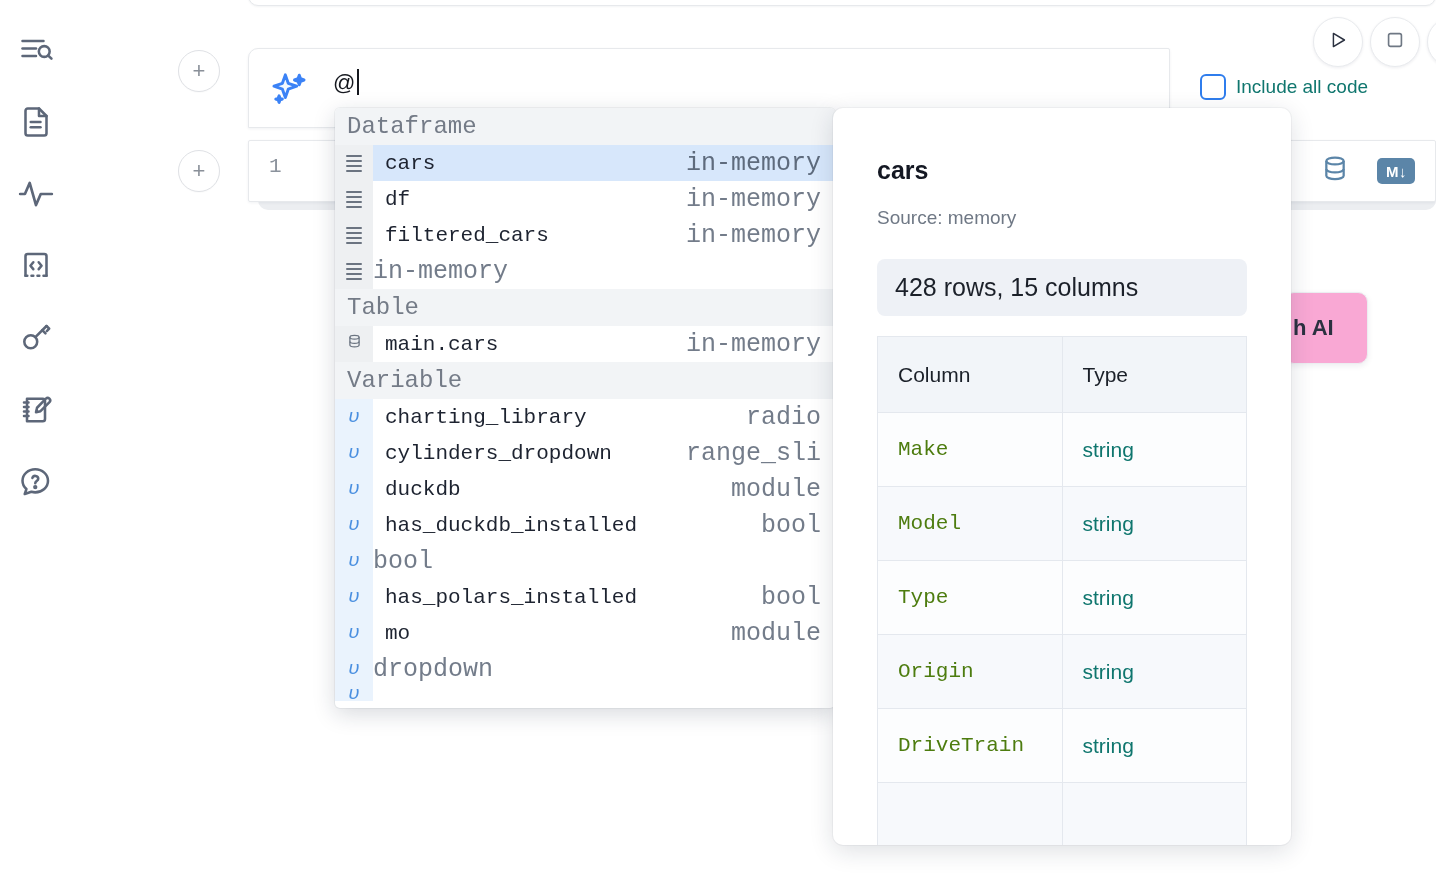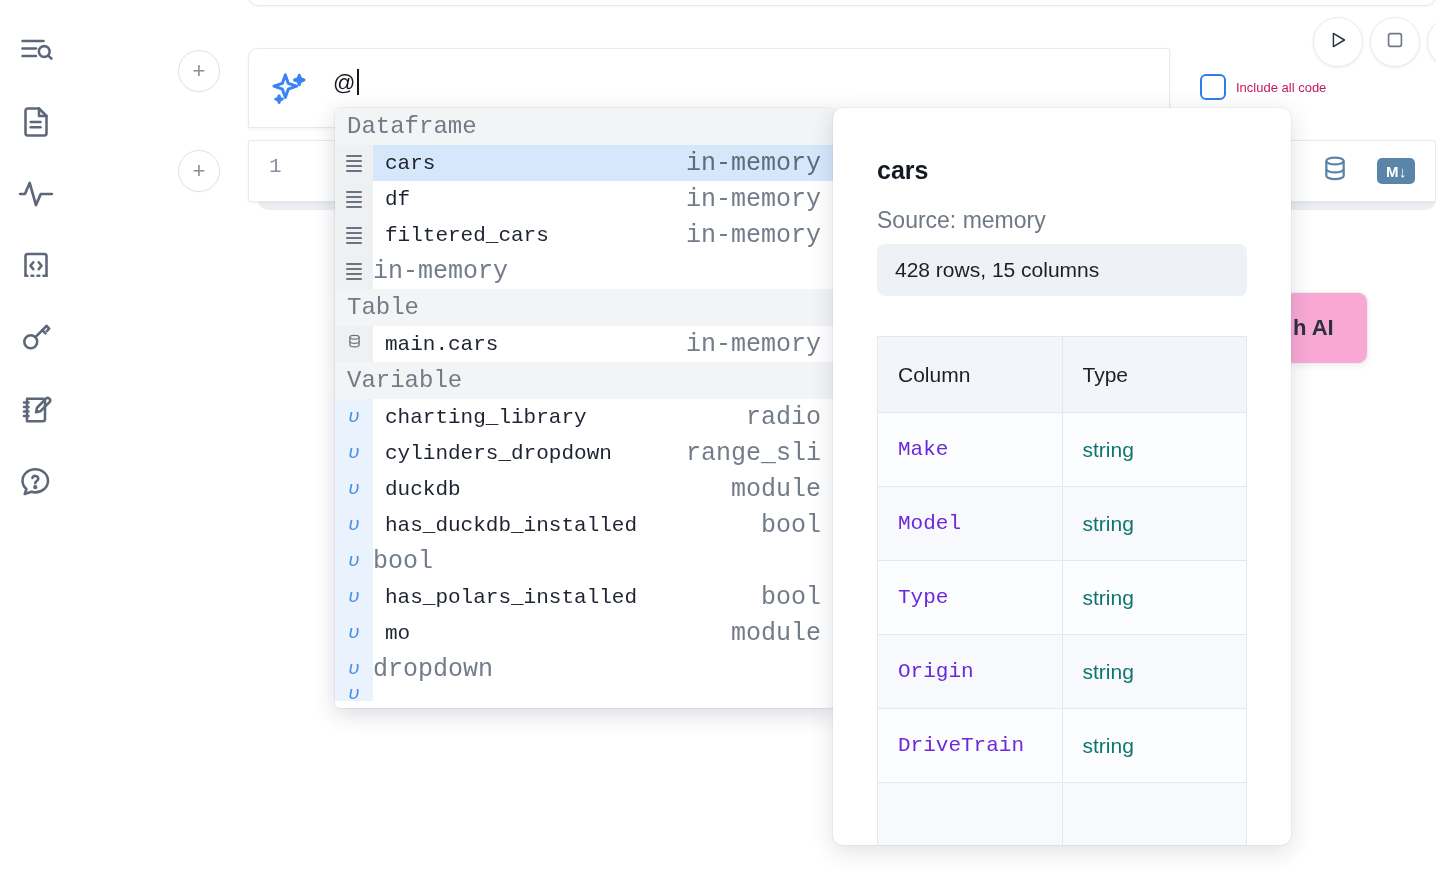--- a/index.html
+++ b/index.html
@@ -70,21 +70,21 @@
   .round-btn.r2 { left: 1370px; top: 17px; }
   .round-btn.r3 { left: 1427px; top: 17px; }
 
   .include-row {
     position: absolute; left: 1200px; top: 74px; display: flex; align-items: center; gap: 10px;
   }
   .chk {
     width: 26px; height: 26px; border: 2.5px solid #2f7ded; border-radius: 6px; background: #fff;
     cursor: pointer;
   }
-  .include-label { font-size: 13px; color: #be185d; white-space: nowrap; }
+  .include-label { font-size: 19px; color: #0f766e; white-space: nowrap; }
 
   
   .code-cell {
     position: absolute; left: 248px; top: 140px; width: 1188px; height: 62px;
     background: #fff; border: 1px solid #e7e9ec; border-radius: 2px;
     box-shadow: 0 1px 3px rgba(20,30,60,0.06);
   }
   .code-cell-shadow {
     position: absolute; left: 258px; top: 196px; width: 1178px; height: 14px;
     background: #eceef1; border-radius: 0 0 10px 10px;
@@ -144,33 +144,33 @@
   .ic-lines i { display: block; width: 16px; height: 2px; background: #6b7481; border-radius: 1px; }
 
   
   .docs {
     position: absolute; left: 833px; top: 108px; width: 458px; height: 737px;
     background: #fff; border-radius: 10px; overflow: hidden;
     box-shadow: 0 6px 24px rgba(24,34,60,0.14), 0 0 0 1px rgba(24,34,60,0.04);
   }
   .docs-inner { padding: 48px 44px 0 44px; }
   .docs-title { font-size: 25px; font-weight: 700; color: #141823; margin: 0 0 22px 0; }
-  .docs-src { font-size: 23px; color: #6f7885; margin-bottom: 10px; }
+  .docs-src { font-size: 19px; color: #6f7885; margin-bottom: 30px; }
   .docs-stat {
     background: #eef1f6; border-radius: 8px; padding: 14px 18px;
-    font-size: 21px; color: #1b2029; margin-bottom: 40px;
+    font-size: 25px; color: #1b2029; margin-bottom: 20px;
   }
   .docs-table { width: 100%; border-collapse: collapse; table-layout: fixed; padding-left: 36px; }
   .docs-table th, .docs-table td {
     border: 1px solid #e4e8ee; text-align: left; padding: 20px 20px;
     font-size: 21px; vertical-align: middle;
   }
   .docs-table th { background: #f2f5f9; color: #1b2029; font-weight: 400; height: 76px; }
   .docs-table td.col {
-    font-family: "Liberation Mono", monospace; color: #6d28d9; background: #fcfdfe; height: 74px;
+    font-family: "Liberation Mono", monospace; color: #4d7c0f; background: #fcfdfe; height: 74px;
   }
   .docs-table td.typ { color: #0f766e; background: #fcfdfe; margin-left: 40px; }
   .docs-table tr:nth-child(even) td { background: #f7f9fc; }
 </style>
 </head>
 <body>
 
 <div id="root">
 
   <div class="sidebar">

